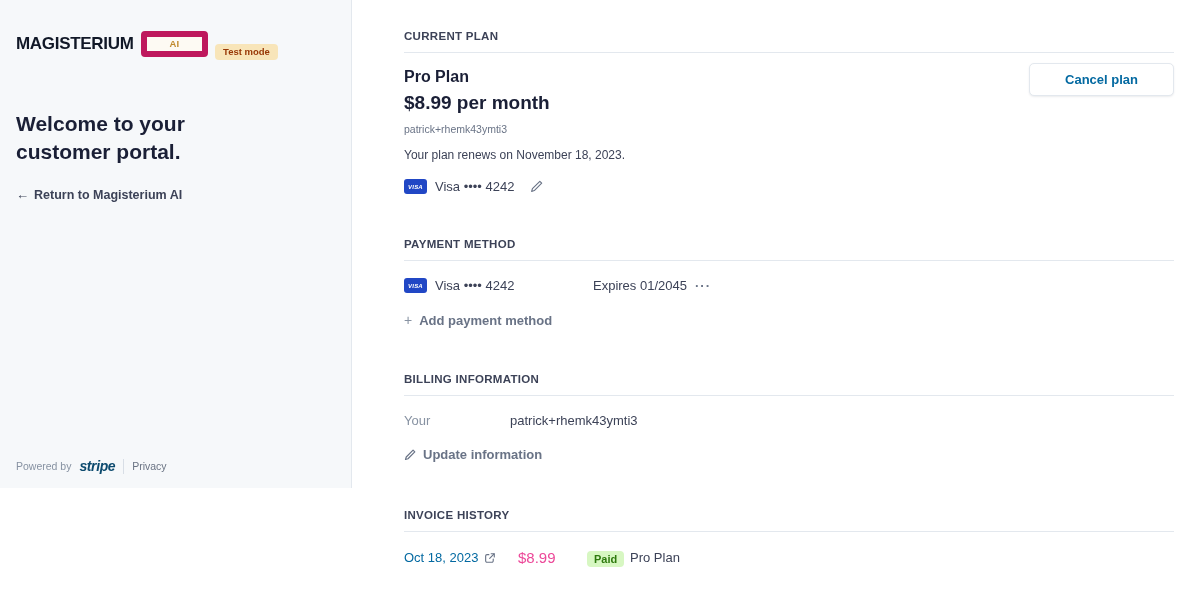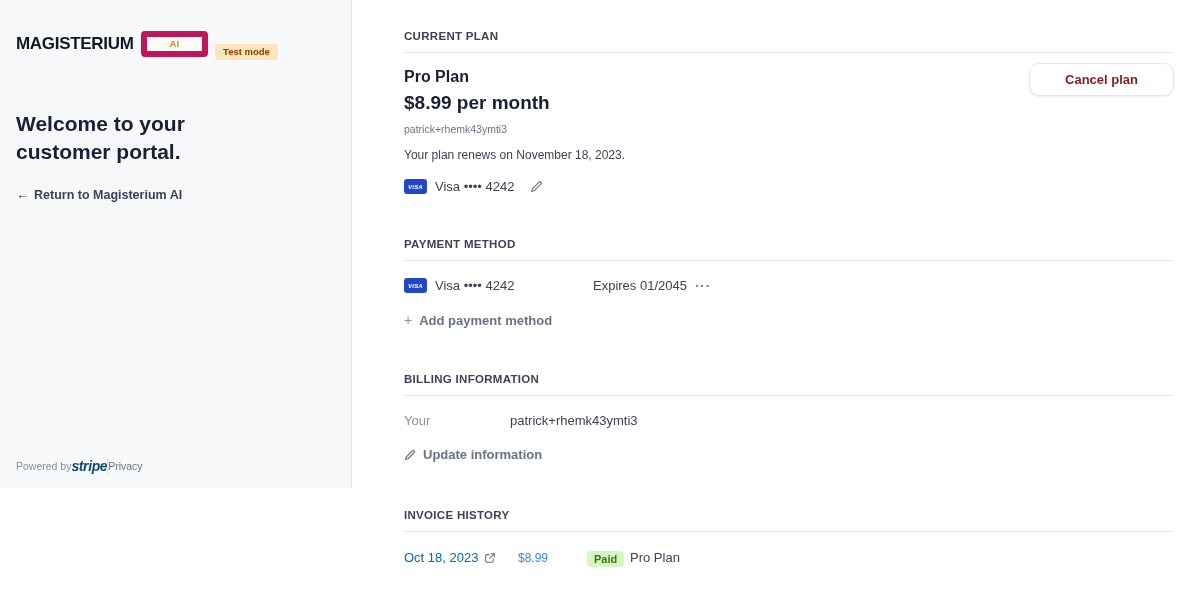--- a/index.html
+++ b/index.html
@@ -68,20 +68,21 @@
     cursor: pointer;
   }
   .return-link .arrow { font-size: 13px; color: #3c4257; }
 
   .sidebar-footer {
     position: absolute;
     left: 16px;
     bottom: 14px;
     display: flex;
     align-items: center;
+    gap: 8px;
   }
   .powered-by { font-size: 10.5px; color: #8792a2; }
   .stripe-logo {
     font-size: 14px;
     font-weight: 800;
     letter-spacing: -0.4px;
     color: #0c4a6e;
     cursor: pointer;
     font-style: italic;
   }
@@ -128,26 +129,26 @@
     font-weight: 800;
     font-style: italic;
     letter-spacing: 0.2px;
   }
   .card-label { font-size: 13px; color: #3c4257; }
   .edit-icon-btn { margin-left: 16px; cursor: pointer; display: inline-flex; }
   .cancel-btn {
     margin-top: 10px;
     background: #ffffff;
     border: 1px solid #e3e8ee;
-    border-radius: 10px;
+    border-radius: 5px;
     box-shadow: 0 1px 2px rgba(60,66,87,0.10);
     padding: 8px 35px;
     font-size: 13px;
     font-weight: 600;
-    color: #7f1d1d;
+    color: #0369a1;
     cursor: pointer;
     font-family: inherit;
   }
 
   
   .pm-row { margin-top: 17px; display: flex; align-items: center; }
   .pm-card-cell { width: 189px; display: flex; align-items: center; }
   .pm-expires { width: 100px; font-size: 13px; color: #3c4257; }
   .overflow-btn {
     margin-left: 2px;
@@ -171,21 +172,21 @@
   .plus-glyph { font-size: 14px; font-weight: 400; color: #8792a2; }
 
   
   .info-row { margin-top: 17px; display: flex; align-items: center; }
   .info-label { width: 106px; font-size: 13px; color: #8792a2; }
   .info-value { font-size: 13px; color: #3c4257; }
 
   
   .invoice-row { margin-top: 17px; display: flex; align-items: center; }
   .inv-date-cell { width: 114px; display: flex; align-items: center; gap: 6px; font-size: 13px; color: #0369a1; cursor: pointer; }
-  .inv-amount { width: 69px; font-size: 12px; color: #3b82f6; }
+  .inv-amount { width: 69px; font-size: 15px; color: #ec4899; }
   .inv-badge-cell { width: 43px; }
   .paid-badge {
     display: inline-block;
     background: #d7f7c2;
     color: #2e7a0e;
     font-size: 11px;
     font-weight: 700;
     padding: 2px 7px;
     border-radius: 4px;
   }

